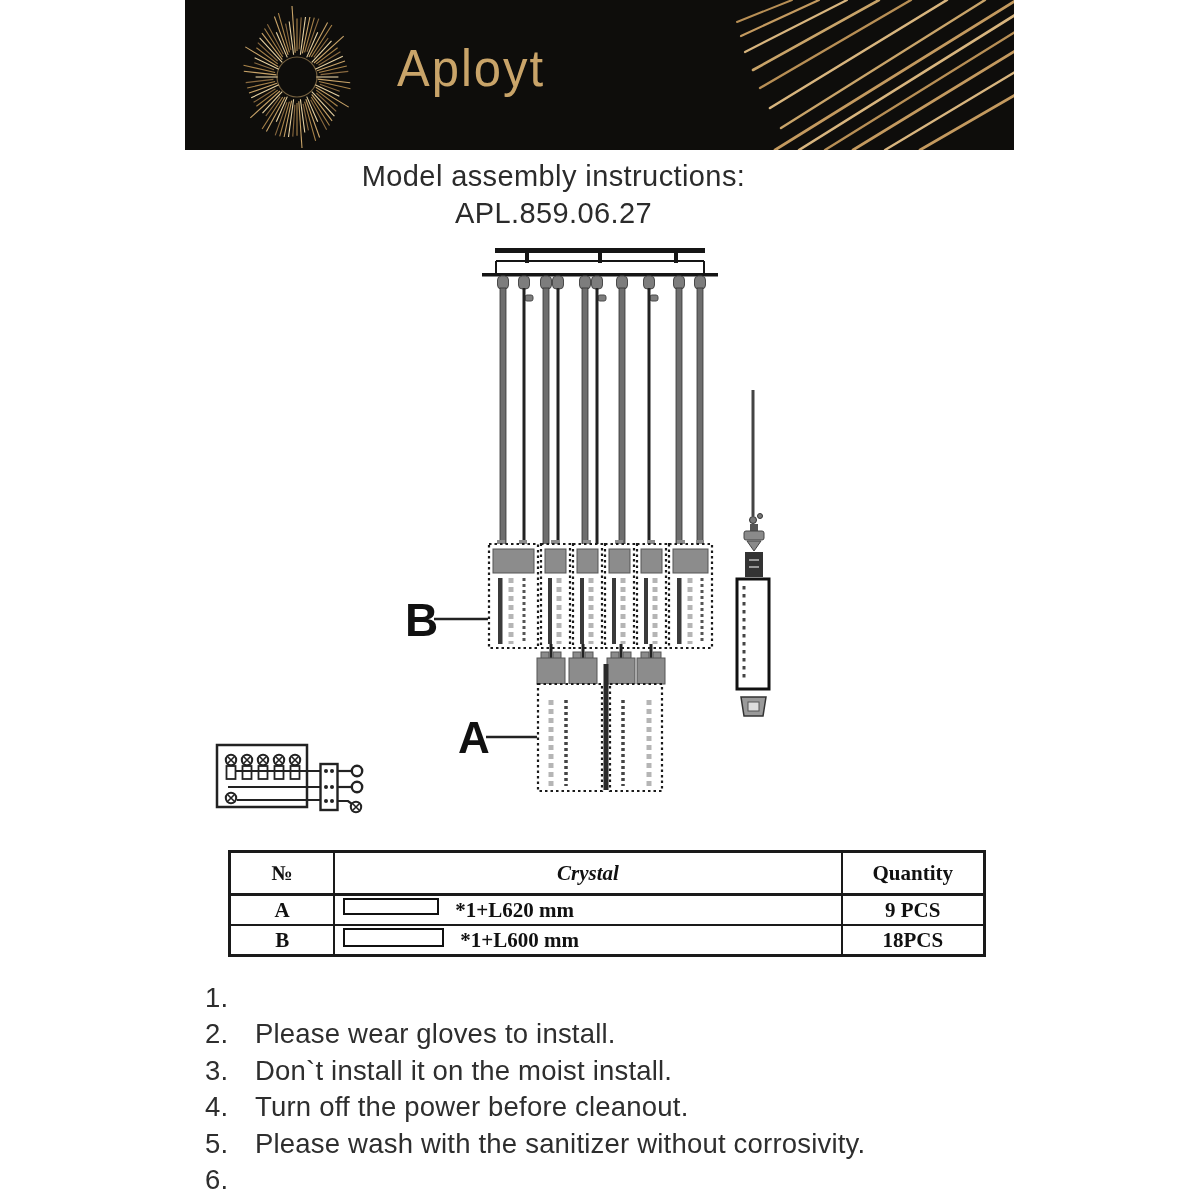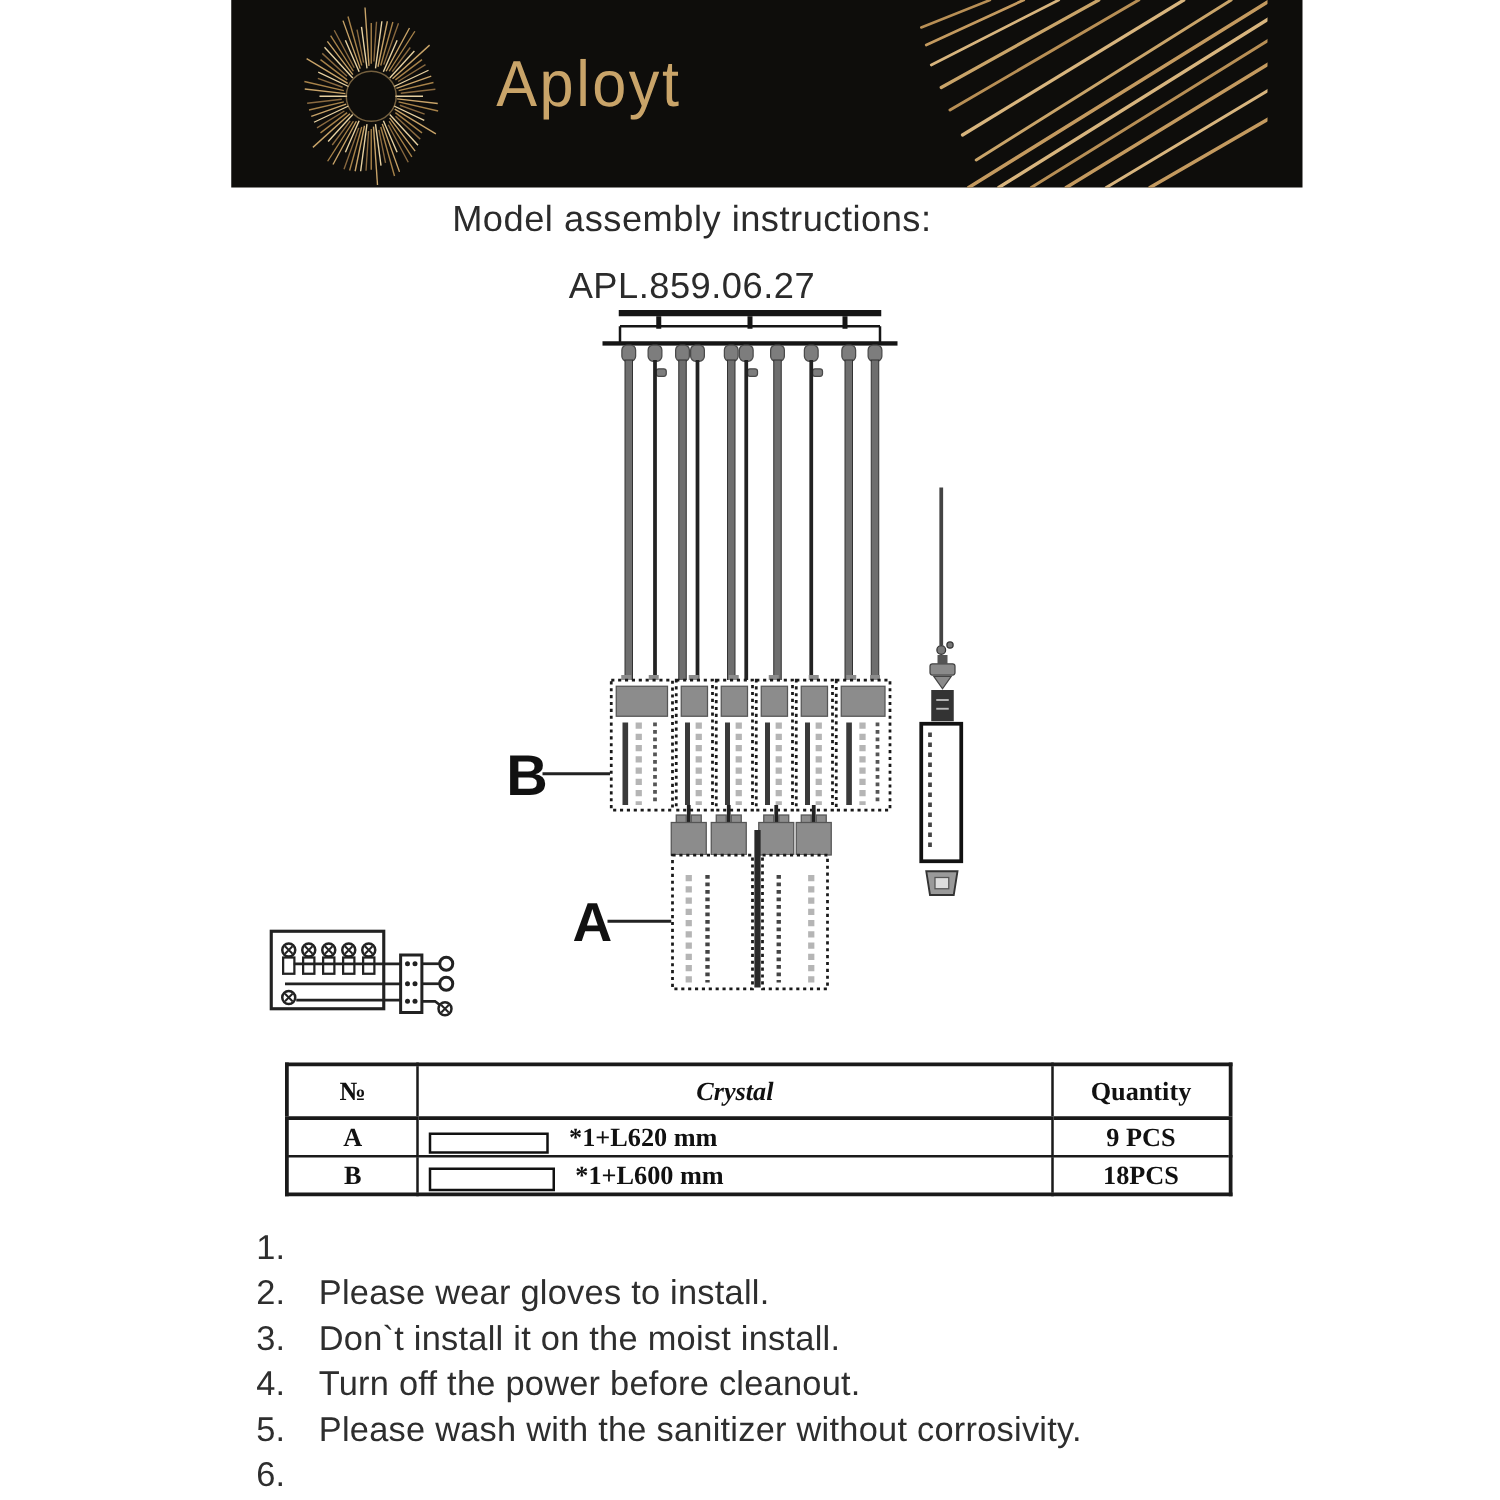--- a/index.html
+++ b/index.html
@@ -1,43 +1,43 @@
 <!DOCTYPE html>
 <html><head>
 <meta charset="utf-8">
 <style>
   html,body{margin:0;padding:0;background:#ffffff;}
   .page{position:relative;width:1200px;height:1200px;background:#fff;overflow:hidden;
         font-family:"Liberation Sans",sans-serif;color:#2b2b2b;}
 
   
-  .banner{position:absolute;left:185px;top:0;width:829px;height:150px;background:#0e0d0b;padding-left:28px;}
+  .banner{position:absolute;left:185px;top:0;width:829px;height:150px;background:#0e0d0b;}
   .banner svg{position:absolute;left:0;top:0;}
   .brand{position:absolute;left:212px;top:40px;font-size:49px;letter-spacing:2px;
          color:#c9a469;font-weight:400;transform:scaleY(1.06);}
 
   
   .title{position:absolute;left:0;top:160px;width:1107px;text-align:center;}
   .title .t1{font-size:29px;letter-spacing:.4px;}
-  .title .t2{font-size:29px;letter-spacing:.4px;margin-top:20px;}
+  .title .t2{font-size:29px;letter-spacing:.4px;margin-top:4px;}
 
   
   .diagram{position:absolute;left:180px;top:240px;width:640px;height:600px;}
 
   
   .parts{position:absolute;left:228px;top:850px;width:758px;border-collapse:collapse;
          font-family:"Liberation Serif",serif;font-weight:bold;color:#111;}
   .parts th,.parts td{border:2px solid #1a1a1a;padding:0;}
   .parts{border:3px solid #1a1a1a;}
   .parts th{height:40px;font-size:21px;border-bottom:3px solid #1a1a1a;}
   .parts td{height:28px;font-size:21px;text-align:center;}
   .col-num{width:103px;}
   .col-crystal{width:508px;font-style:italic;}
   .col-qty{width:141px;text-align:center;}
-  .crystal-cell{display:flex;align-items:flex-end;justify-content:flex-start;padding-left:8px;}
+  .crystal-cell{display:flex;align-items:flex-start;justify-content:flex-start;padding-left:8px;}
   .crystal-rect{display:inline-block;width:92px;height:13px;border:2.5px solid #111;
                 background:#fff;margin-right:16px;}
   tr.rowB .crystal-rect{width:97px;height:15px;}
 
   
   .instructions{position:absolute;left:205px;top:980px;width:800px;}
   .instr{display:flex;font-size:27.5px;line-height:36.4px;letter-spacing:.2px;color:#2e2e2e;}
   .instr .n{width:34px;flex:0 0 34px;}
   .instr .t{padding-left:16px;}
 </style>

